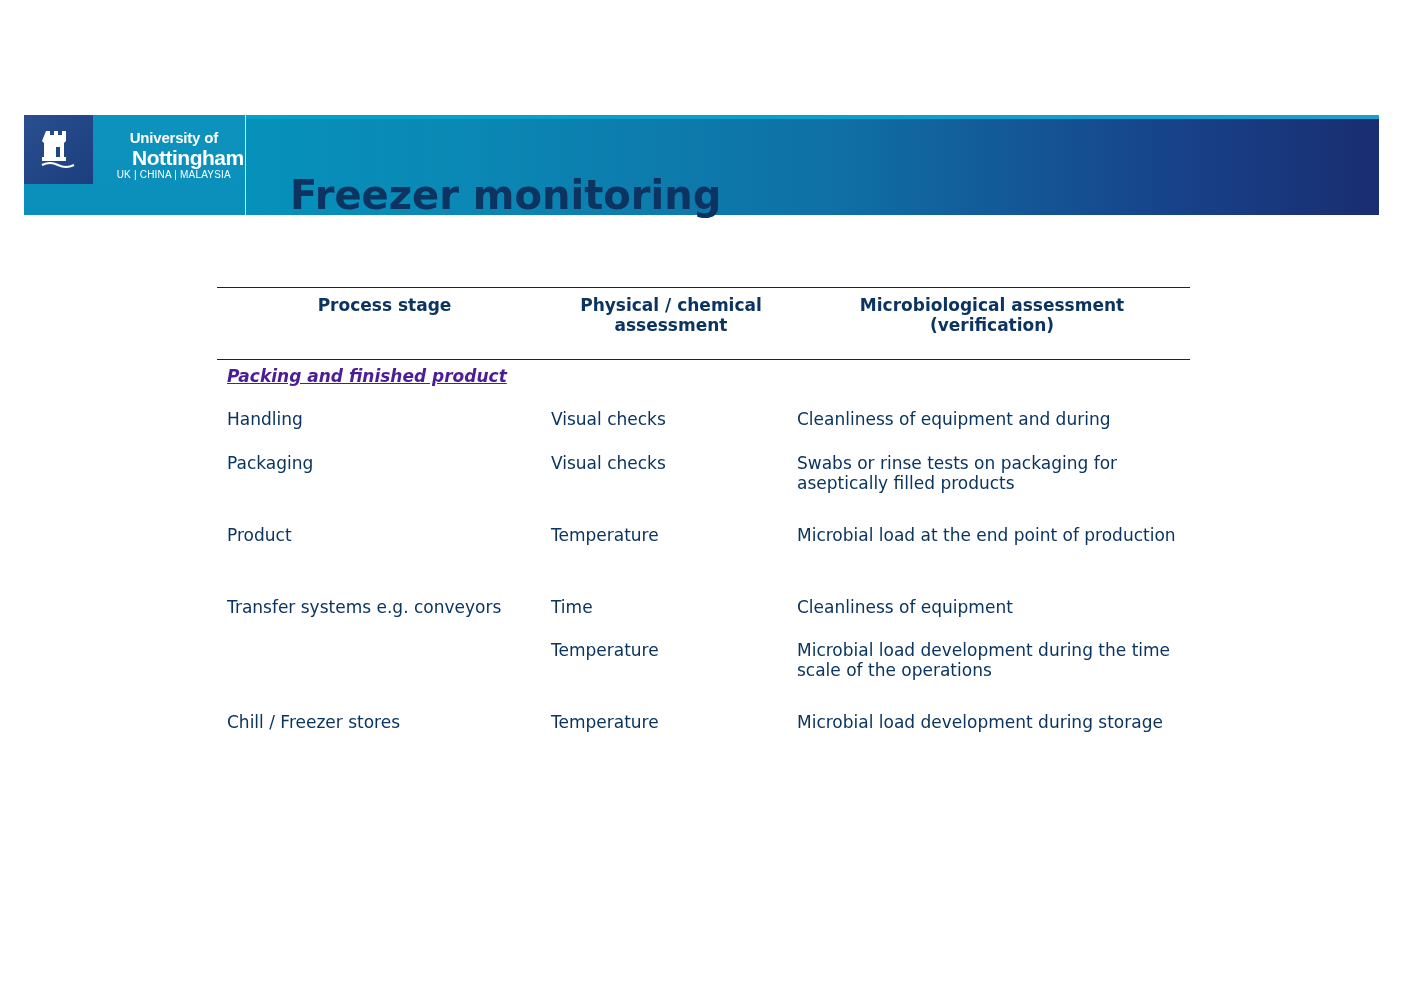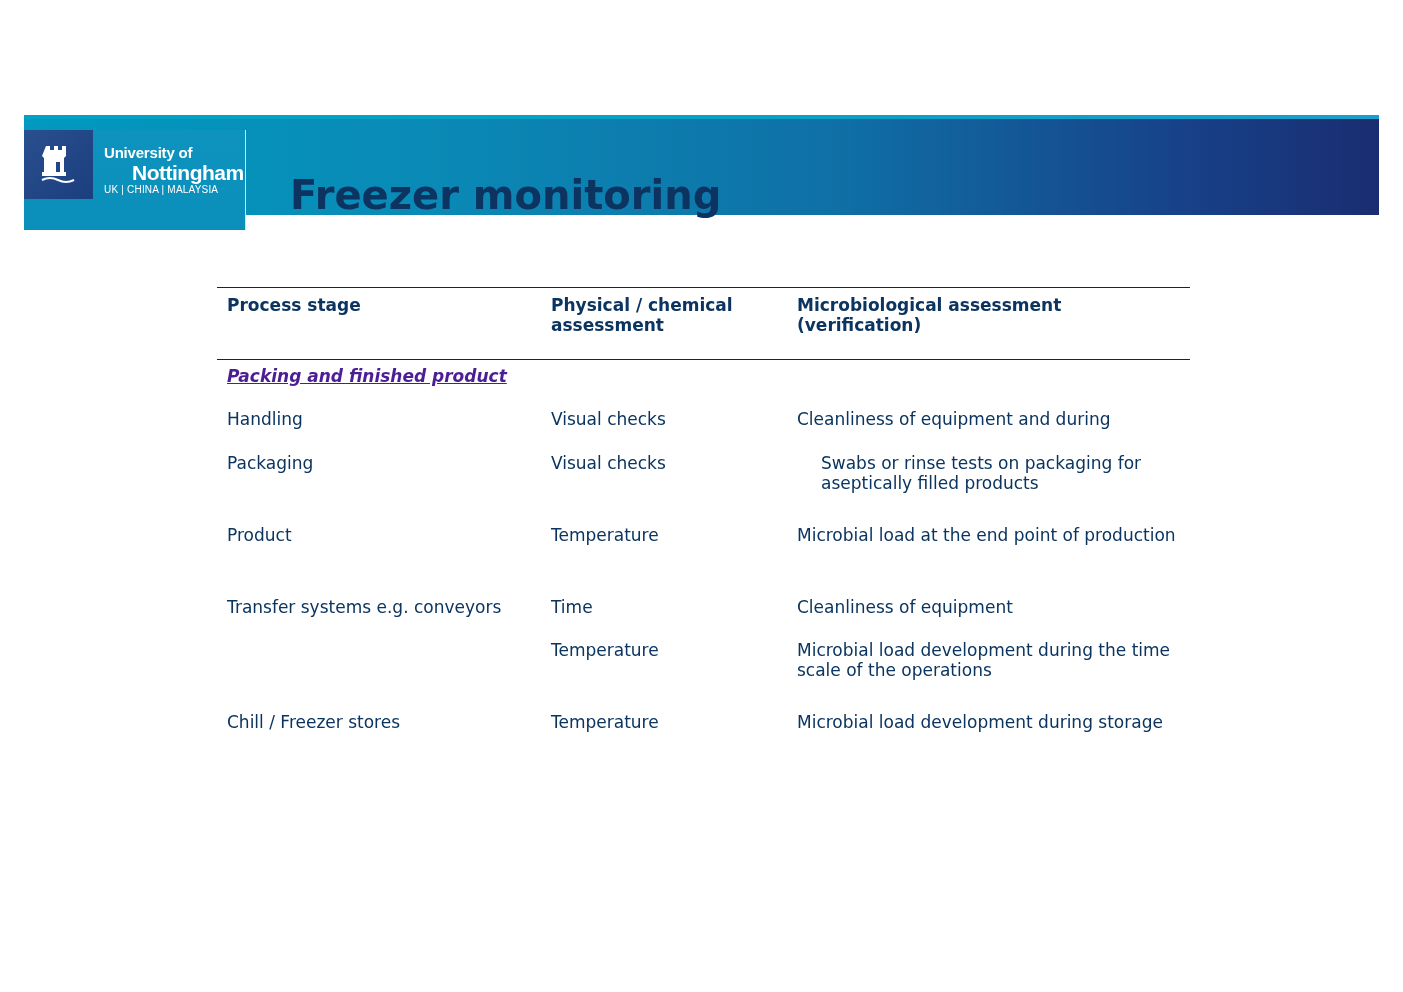--- a/index.html
+++ b/index.html
@@ -10,23 +10,24 @@
     }
     .banner {
       position: absolute; left: 24px; top: 115px; width: 1355px; height: 100px;
       background: linear-gradient(90deg, #0099c0 0%, #0a8ab6 30%, #0f70a6 60%, #17428a 85%, #1a2d70 100%);
     }
     .banner-topline {
       position: absolute; left: 24px; top: 115px; width: 1355px; height: 4px;
       background: linear-gradient(90deg, #00a3c6 0%, #0aa0c8 60%, #1a9fcd 100%);
     }
     .logo-panel {
-      position: absolute; left: 24px; top: 130px; width: 221px; height: 100px;
+      position: absolute; left: 24px; top: 115px; width: 221px; height: 100px;
       background: linear-gradient(180deg, #0d93bd 0%, #0a8fbb 100%);
       border-right: 1px solid #cfe5ee;
+      text-align: center;
     }
     .logo-mark {
       position: absolute; left: 0; top: 0; width: 69px; height: 69px;
       background: linear-gradient(135deg, #2a4f8f 0%, #1a3e7e 100%);
     }
     .logo-mark svg { position: absolute; left: 14px; top: 10px; }
     .logo-text {
       position: absolute; left: 80px; top: 14px; color: #ffffff;
       font-family: "Liberation Sans", sans-serif;
     }
@@ -39,21 +40,21 @@
       font-family: "DejaVu Sans", sans-serif; font-weight: bold;
       font-size: 40px; color: #0d3461; letter-spacing: 0px; white-space: nowrap;
     }
 
     .table {
       position: absolute; left: 217px; top: 287px; width: 973px;
     }
     .rule { height: 0; border-top: 1.5px solid #222; }
     .head-row { position: relative; height: 71px; }
     .cell { position: absolute; font-size: 17px; line-height: 20px; color: #0b3560; }
-    .head-row .cell { font-weight: bold; top: 7px; }
+    .head-row .cell { font-weight: bold; top: 7px; text-align: center; }
     .c1 { left: 10px; width: 315px; }
     .c2 { left: 334px; width: 240px; }
     .c3 { left: 580px; width: 390px; }
     .section {
       position: absolute; left: 227px; top: 366px;
       font-weight: bold; font-style: italic; text-decoration: underline;
       font-size: 17px; color: #4c1d95;
     }
     .row { position: absolute; left: 217px; width: 973px; }
   </style>
@@ -94,21 +95,21 @@
 
 <div class="row" style="top:409px;">
   <div class="cell c1">Handling</div>
   <div class="cell c2">Visual checks</div>
   <div class="cell c3">Cleanliness of equipment and during</div>
 </div>
 
 <div class="row" style="top:453px;">
   <div class="cell c1">Packaging</div>
   <div class="cell c2">Visual checks</div>
-  <div class="cell c3" style="width:340px;margin-left:24px;">Swabs or rinse tests on packaging for aseptically filled products</div>
+  <div class="cell c3" style="width:340px;">Swabs or rinse tests on packaging for aseptically filled products</div>
 </div>
 
 <div class="row" style="top:525px;">
   <div class="cell c1">Product</div>
   <div class="cell c2">Temperature</div>
   <div class="cell c3">Microbial load at the end point of production</div>
 </div>
 
 <div class="row" style="top:597px;">
   <div class="cell c1">Transfer systems e.g. conveyors</div>

